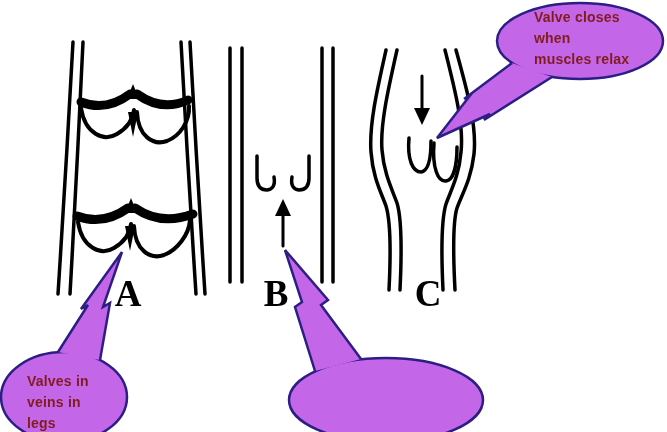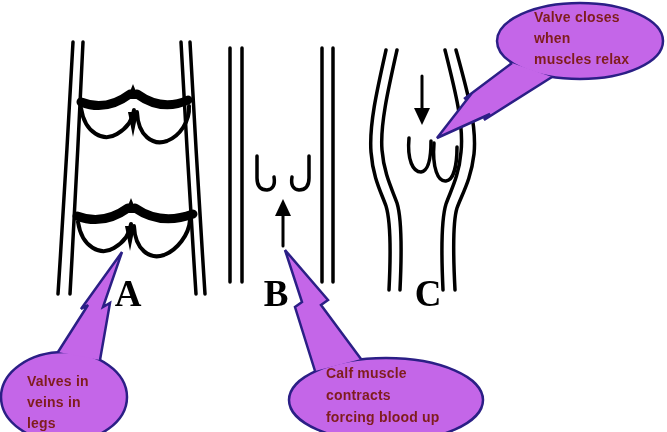--- a/index.html
+++ b/index.html
@@ -99,16 +99,13 @@
   <div class="panel-label" style="left:408px;top:277px;">C</div>
 
   <div class="callout-text" style="left:534px;top:7px;width:122px;">Valve closes
 when
 muscles relax</div>
 
   <div class="callout-text" style="left:27px;top:371px;width:110px;">Valves in
 veins in
 legs</div>
 
-  <div class="callout-text" style="left:326px;top:362px;width:130px;line-height:22px;">Calf muscle
-contracts
-forcing blood up</div>
 </div>
 
 </body></html>

